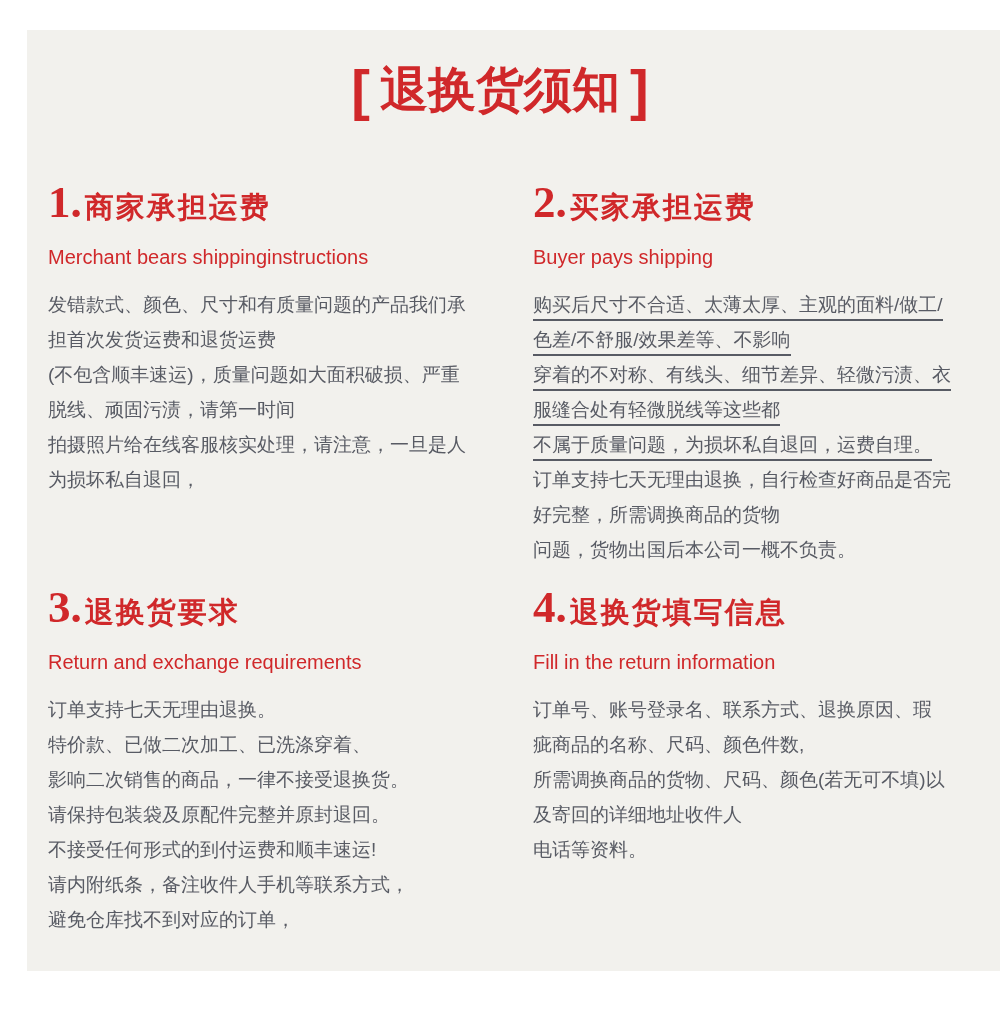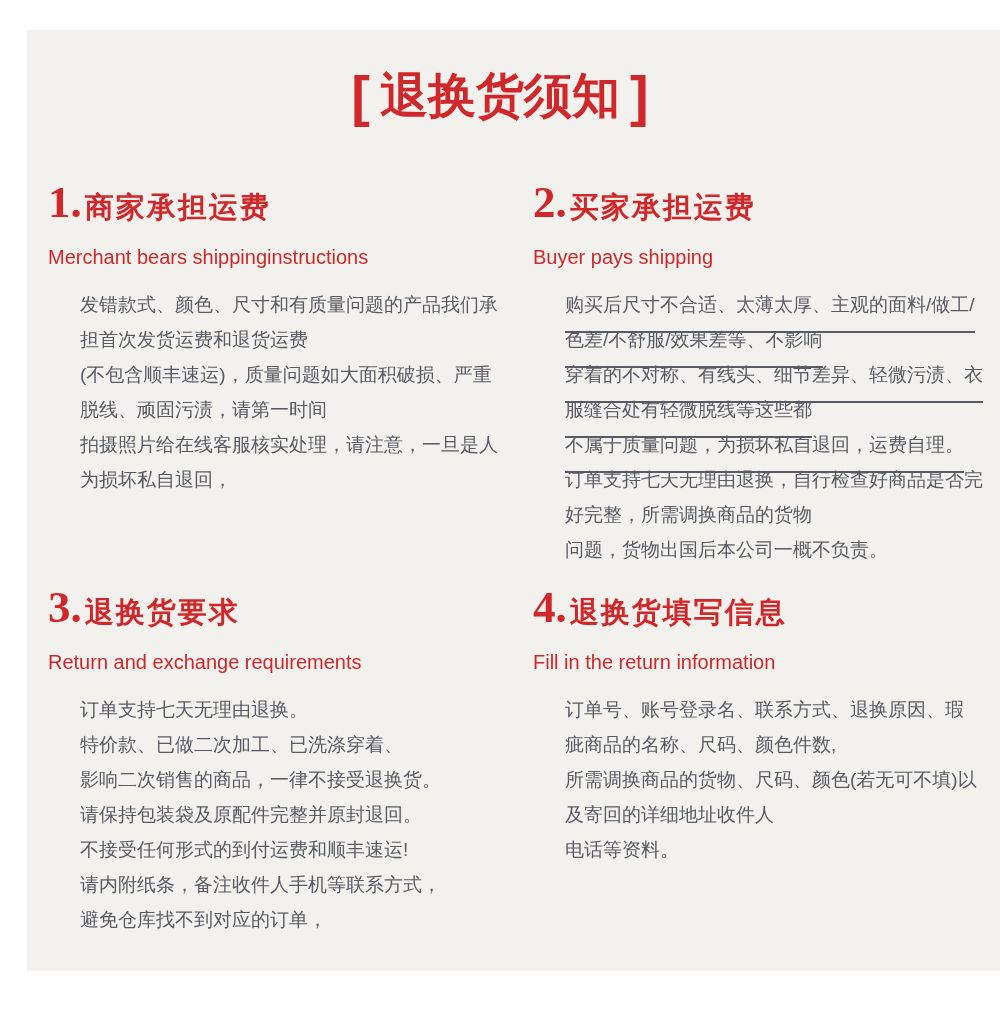--- a/index.html
+++ b/index.html
@@ -17,21 +17,21 @@
   .panel {
     position: absolute;
     left: 27px;
     top: 30px;
     width: 973px;
     height: 941px;
     background: #f2f1ed;
   }
   .page-title {
     position: absolute;
-    top: 62px;
+    top: 56px;
     left: 0;
     width: 1000px;
     text-align: center;
     color: var(--accent, #d0282a);
     font-weight: bold;
     font-size: 48px;
     line-height: 1.2;
     white-space: nowrap;
   }
   .page-title .bracket {
@@ -80,25 +80,24 @@
     font-size: 19px;
     line-height: 35px;
     color: var(--body-text, #585b64);
   }
   .line {
     white-space: nowrap;
     height: 35px;
   }
   .line-text {
     display: inline;
-    margin-left: 32px;
   }
   .line.underline .line-text {
     border-bottom: 2px solid var(--body-text, #585b64);
-    padding-bottom: 16px;
+    padding-bottom: 4px;
   }
 </style>
 </head>
 <body style="--accent: #d0282a; --body-text: #585b64; background: rgb(255, 255, 255);">
 
 <div class="panel" style="background: rgb(242, 241, 237);"></div>
 
 <div class="page-title">
   <span class="bracket left">[</span><span class="title-text">退换货须知</span><span class="bracket right">]</span>
 </div>

